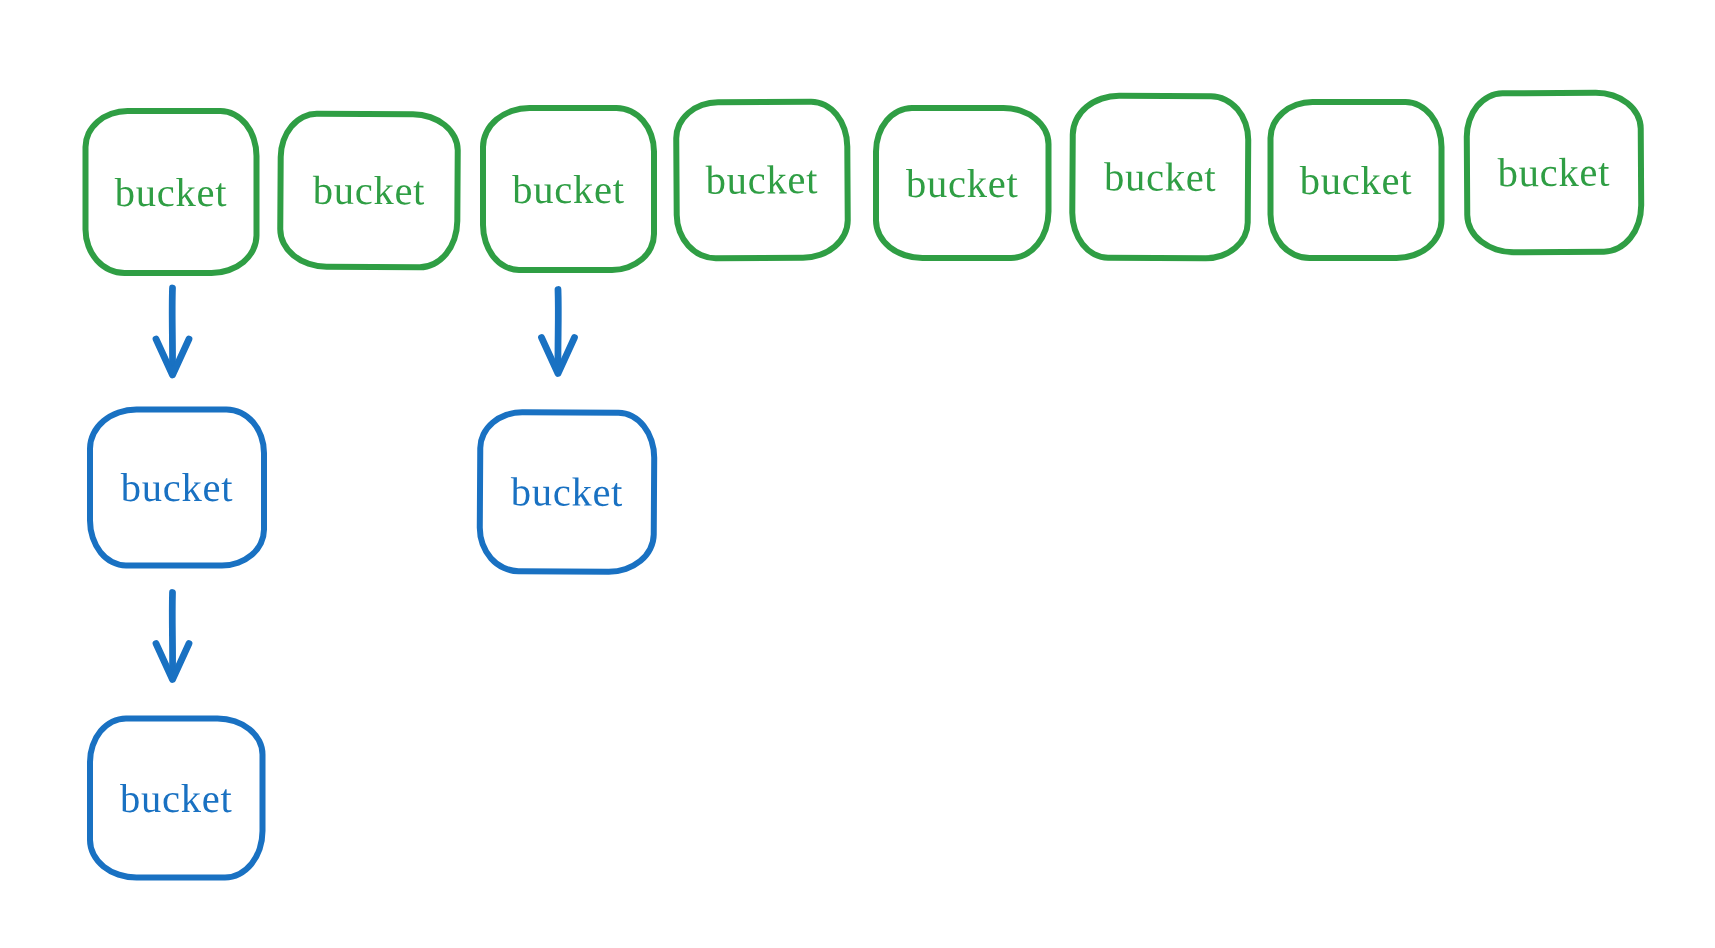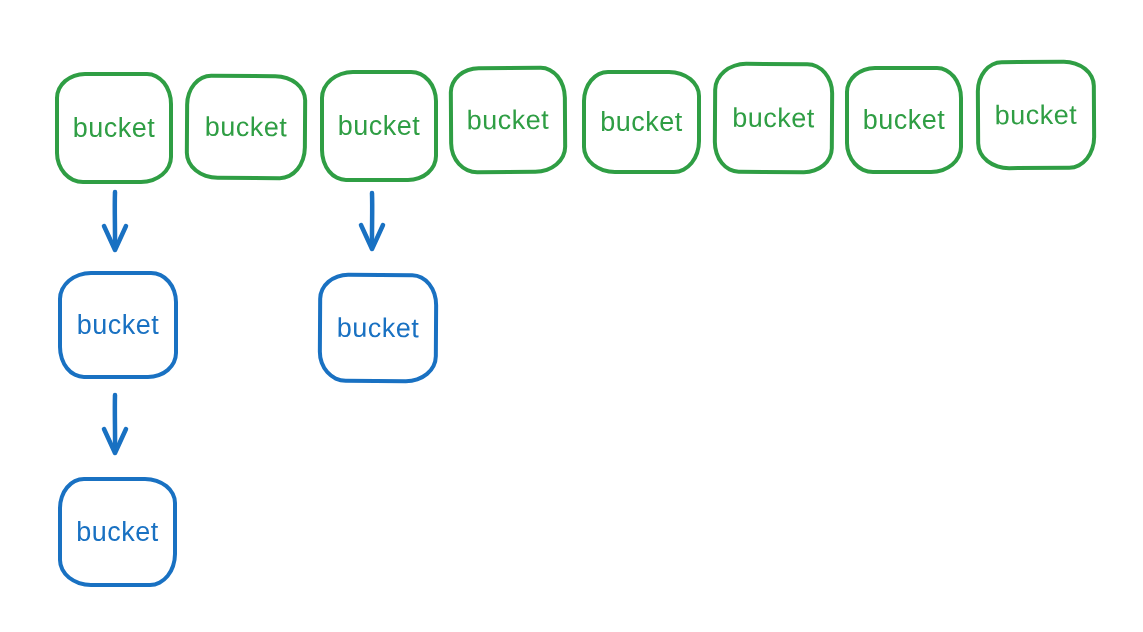--- a/index.html
+++ b/index.html
@@ -6,21 +6,21 @@
     margin: 0;
     padding: 0;
     background: #ffffff;
   }
   .stage {
     position: relative;
     width: 1143px;
     height: 632px;
     background: #ffffff;
     overflow: hidden;
-    font-family: Liberation Sans, sans-serif;
+    font-family: Liberation Serif, serif;
   }
   .bucket {
     position: absolute;
     box-sizing: border-box;
     display: flex;
     align-items: center;
     justify-content: center;
     border: 4.5px solid;
     font-size: 27px;
     font-weight: 500;

